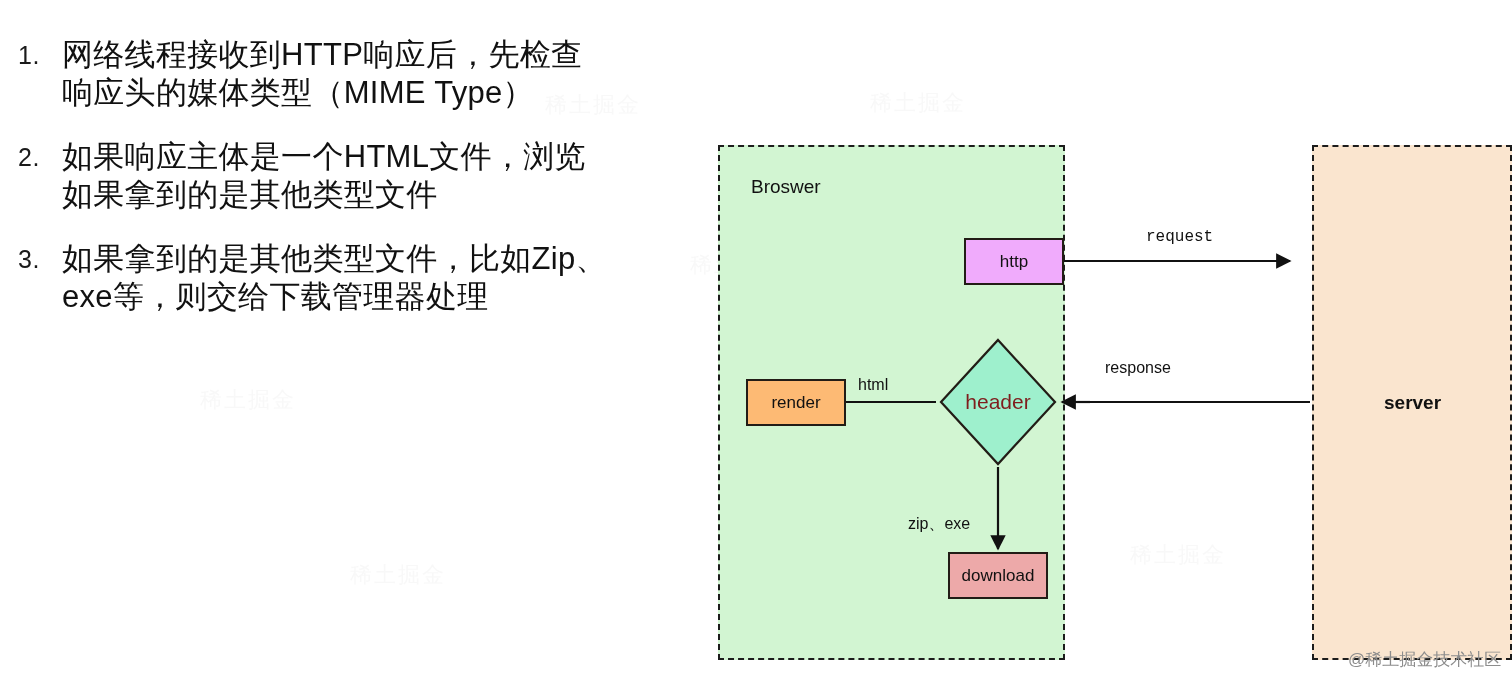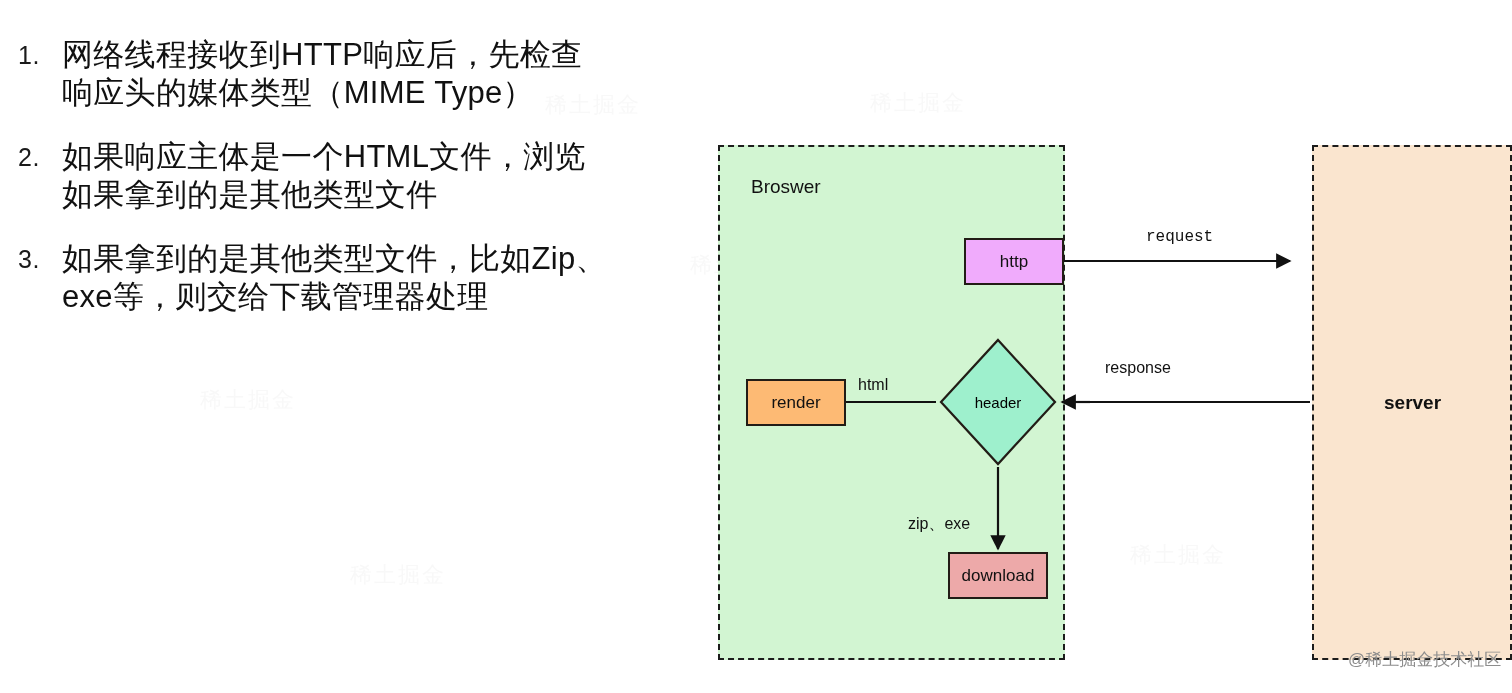--- a/index.html
+++ b/index.html
@@ -141,22 +141,22 @@
   }
   #node-header .diamond-label {
     position: absolute;
     left: 0;
     top: 0;
     width: 120px;
     height: 130px;
     display: flex;
     align-items: center;
     justify-content: center;
-    font-size: 15px;
-    color: #000000;
+    font-size: 21px;
+    color: #7f1d1d;
   }
 
   
   .edge-label {
     position: absolute;
     font-size: 16px;
     color: #111111;
     white-space: nowrap;
   }
   #label-request  { left: 1146px; top: 228px; font-family: Liberation Mono, monospace; }

